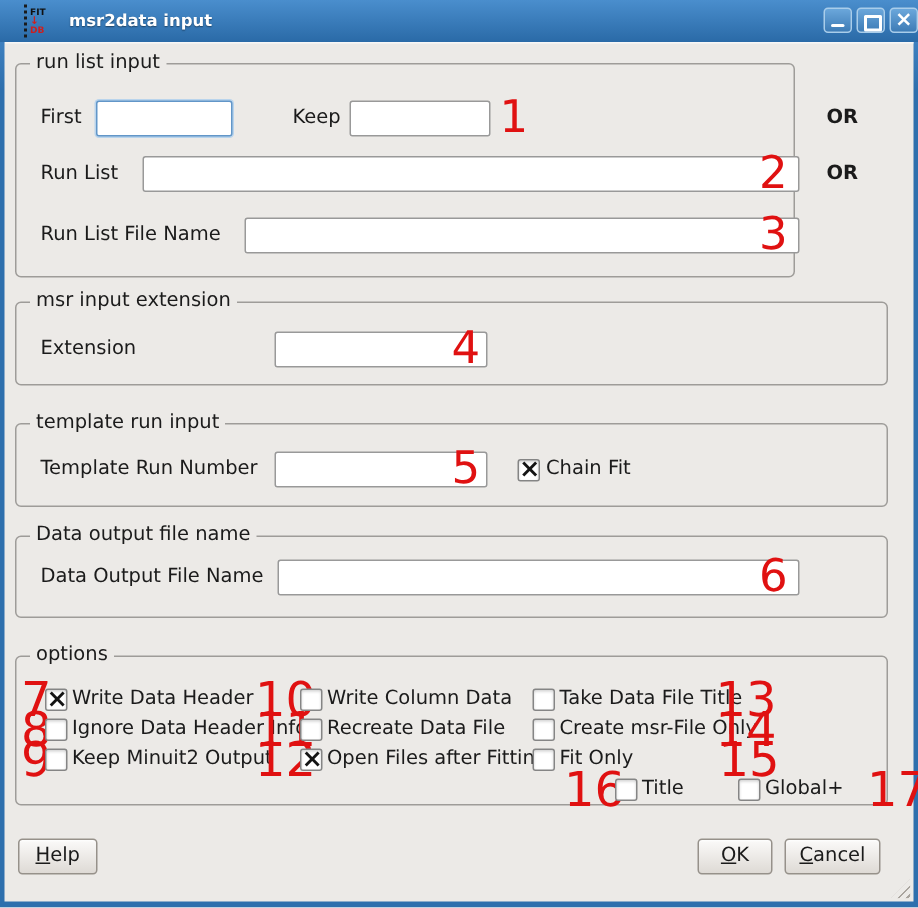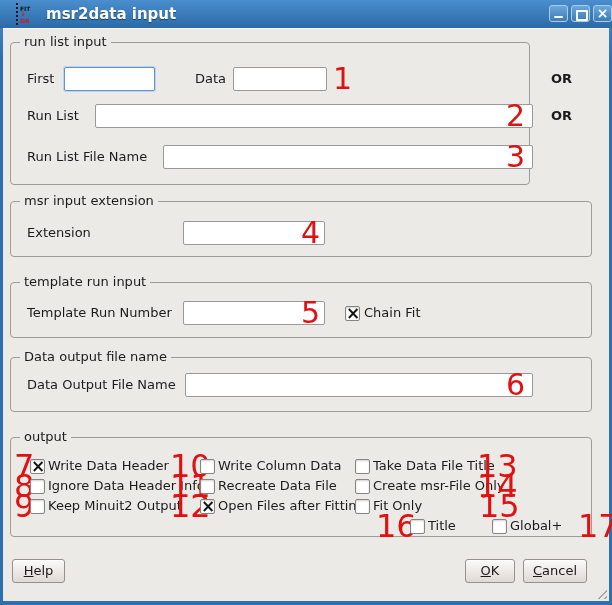--- a/index.html
+++ b/index.html
@@ -5,21 +5,21 @@
   html,body{margin:0;padding:0;}
   body{font-family:"DejaVu Sans","Liberation Sans",sans-serif;font-size:13px;color:#1b1b1b;}
   .window{position:relative;width:612px;height:605px;background:linear-gradient(180deg,#4b8fd0,#2e6fad 60px,#2e6fad);overflow:hidden;}
   .titlebar{position:absolute;left:0;top:0;width:612px;height:28px;background:linear-gradient(180deg,#4a8ecd,#2a6aa7);}
   .bg{position:absolute;left:3px;top:28px;width:606px;height:573px;background:#ECEAE7;box-shadow:inset 0 1px 0 #f7f7f7;}
   .appicon{position:absolute;left:16px;top:3px;width:24px;height:22px;display:flex;flex-direction:column;align-items:flex-start;justify-content:center;border-left:2px dotted #1a1a1a;padding-left:2px;box-sizing:border-box;}
   .appicon span{display:block;font-size:6px;line-height:7px;font-weight:bold;letter-spacing:0;}
   .appicon .fit{color:#101010;}
   .appicon .arrow{color:#cc1f1f;font-size:7px;line-height:5px;}
   .appicon .db{color:#cc1f1f;}
-  .title{position:absolute;left:46px;top:0;line-height:28px;color:#fff;font-weight:bold;font-size:15px;text-shadow:0 1px 1px rgba(0,0,0,.45);white-space:nowrap;}
+  .title{position:absolute;left:46px;top:0;line-height:28px;color:#fff;font-weight:bold;font-size:11px;text-shadow:0 1px 1px rgba(0,0,0,.45);white-space:nowrap;}
   .winbtn{position:absolute;top:5px;width:19px;height:17px;border:1px solid #a9cdea;border-radius:3px;background:linear-gradient(180deg,#6ba7db,#3e7cb6);box-sizing:border-box;}
   .wb-min{left:549px;} .wb-max{left:571px;} .wb-close{left:593px;}
   .glyph-min{position:absolute;left:4px;bottom:3px;width:9px;height:2px;background:#fff;border-radius:1px;}
   .glyph-max{position:absolute;left:4px;top:4px;width:8px;height:7px;border:2px solid #fff;border-radius:1px;}
   .glyph-close{position:absolute;left:0;top:0;width:17px;text-align:center;line-height:15px;color:#fff;font-weight:bold;font-size:14px;}
   .group{position:absolute;border:1px solid #9e9c99;border-radius:4px;box-sizing:border-box;}
   .legend{position:absolute;top:-9px;left:9px;background:#ECEAE7;padding:0 4px;line-height:16px;white-space:nowrap;}
   .lbl{position:absolute;line-height:16px;white-space:nowrap;}
   .or{position:absolute;font-weight:bold;line-height:16px;}
   .field{position:absolute;height:24px;background:#fff;border:1px solid #999;border-radius:2px;box-sizing:border-box;font:inherit;padding:0 4px;outline:none;}
@@ -55,21 +55,21 @@
       </div>
   </div>
 
   <div class="bg"></div>
 
   <div class="group" style="left:10px;top:42px;width:520px;height:143px;">
     <span class="legend">run list input</span>
   </div>
   <span class="lbl" style="left:27px;top:71px;">First</span>
   <input class="field focus" style="left: 64px; top: 67px; width: 91px;">
-  <span class="lbl" style="left:195px;top:71px;">Data</span>
+  <span class="lbl" style="left:195px;top:71px;">Keep</span>
   <input class="field" style="left: 233px; top: 67px; width: 94px;">
   <span class="ann" style="left:333px;top:64px;">1</span>
   <span class="or" style="left:551px;top:71px;">OR</span>
 
   <span class="lbl" style="left:27px;top:108px;">Run List</span>
   <input class="field" style="left: 95px; top: 104px; width: 438px;">
   <span class="ann" style="left:506px;top:101px;">2</span>
   <span class="or" style="left:551px;top:108px;">OR</span>
 
   <span class="lbl" style="left:27px;top:149px;">Run List File Name</span>
@@ -93,21 +93,21 @@
   <span class="lbl" style="left:364px;top:305px;">Chain Fit</span>
 
   <div class="group" style="left:10px;top:357px;width:582px;height:55px;">
     <span class="legend">Data output file name</span>
   </div>
   <span class="lbl" style="left:27px;top:377px;">Data Output File Name</span>
   <input class="field" style="left: 185px; top: 373px; width: 348px;">
   <span class="ann" style="left:506px;top:370px;">6</span>
 
   <div class="group" style="left:10px;top:437px;width:582px;height:100px;">
-    <span class="legend">output</span>
+    <span class="legend">options</span>
   </div>
 
   <span class="ann big" style="left:14px;top:450px;">7</span>
   <div class="cb checked" style="left:30px;top:459px;"></div>
   <span class="lbl" style="left:48px;top:458px;">Write Data Header</span>
   <span class="ann big" style="left:170px;top:450px;">10</span>
   <div class="cb" style="left:200px;top:459px;"></div>
   <span class="lbl" style="left:218px;top:458px;">Write Column Data</span>
   <div class="cb" style="left:355px;top:459px;"></div>
   <span class="lbl" style="left:373px;top:458px;">Take Data File Title</span>

